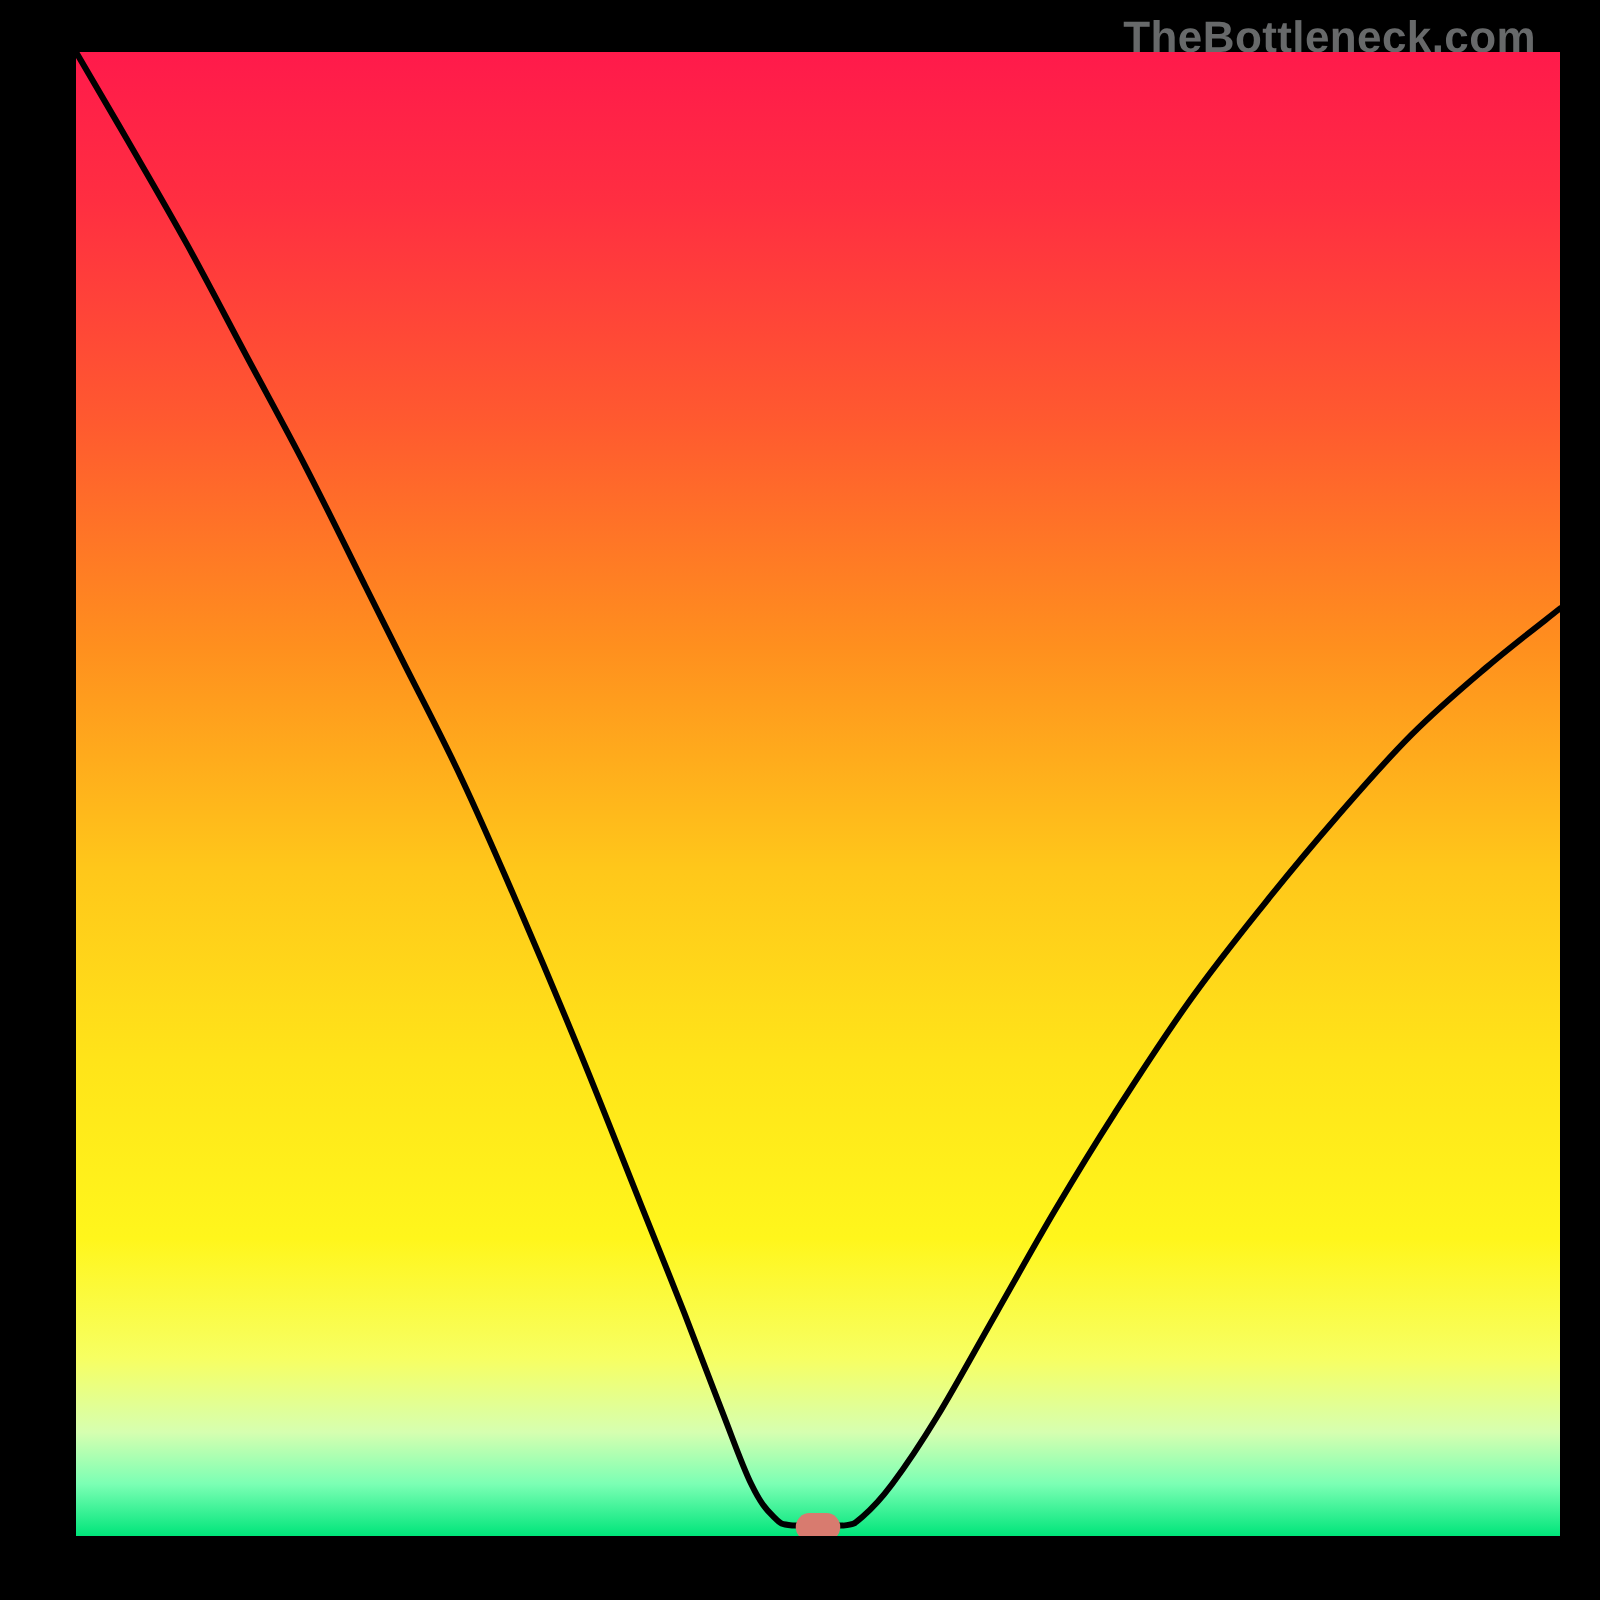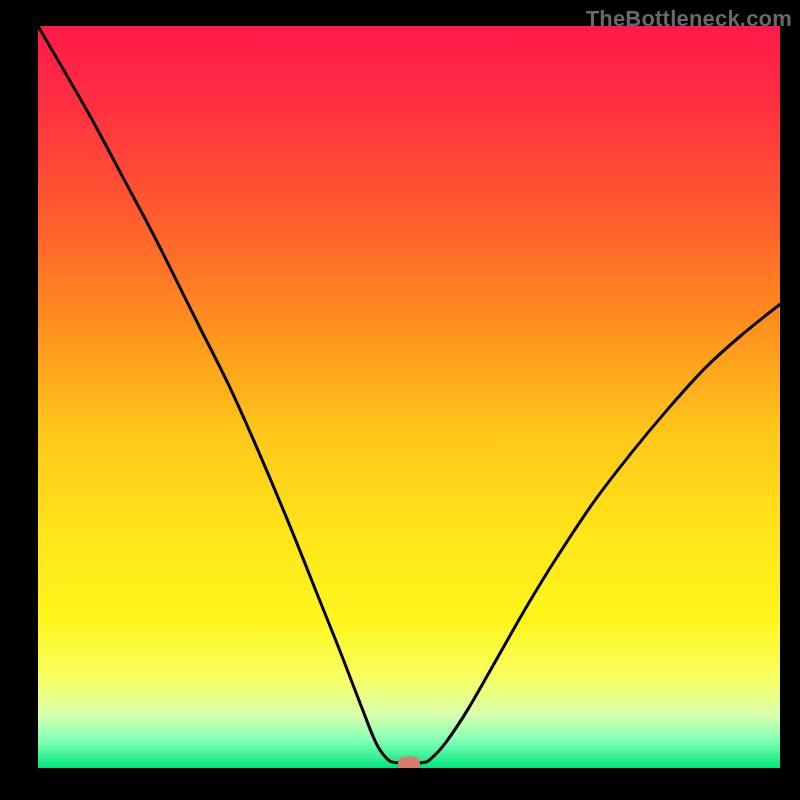--- a/index.html
+++ b/index.html
@@ -12,21 +12,21 @@
   }
   .frame {
     position: relative;
     width: 800px;
     height: 800px;
     background: #000;
   }
   .watermark {
     position: absolute;
     top: 6px;
-    right: 8px;
+    right: 32px;
     font-family: Arial, Helvetica, sans-serif;
     font-size: 22px;
     font-weight: 600;
     color: #67696a;
     letter-spacing: 0.2px;
   }
   svg.plot {
     position: absolute;
     left: 38px;
     top: 26px;

